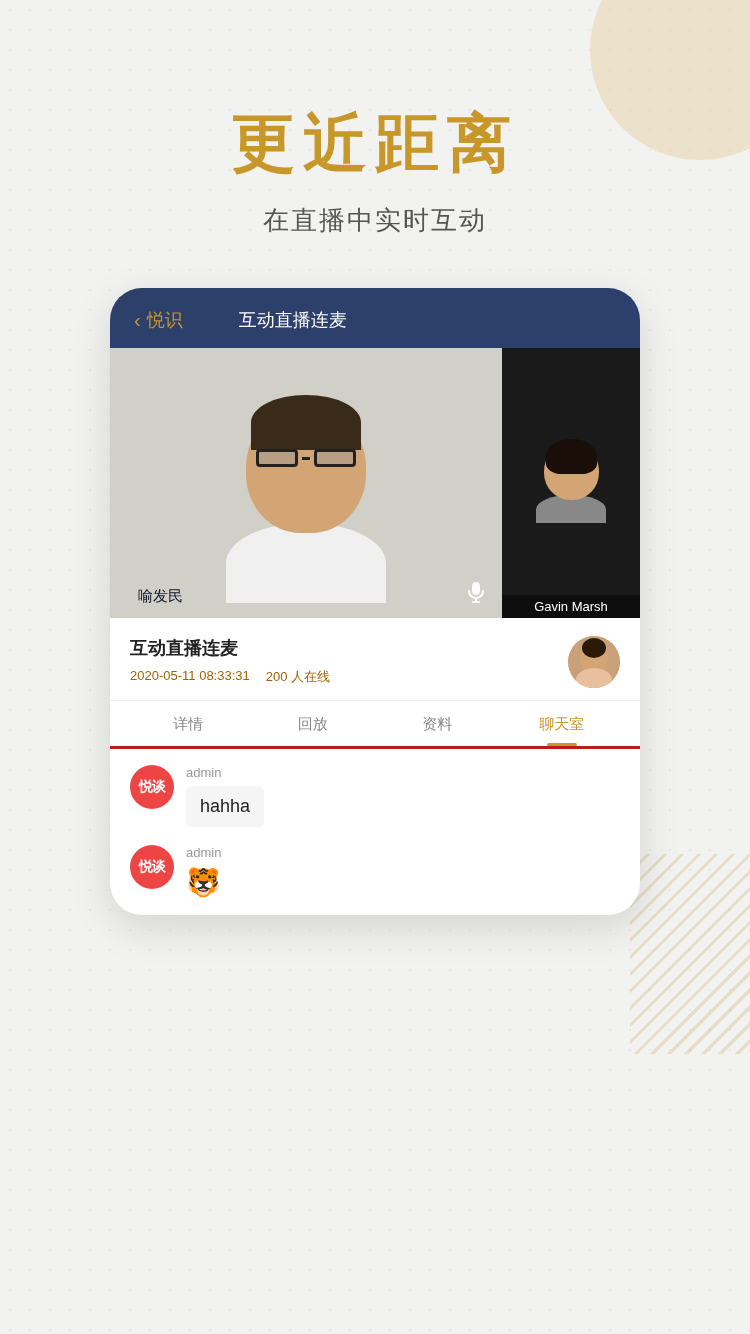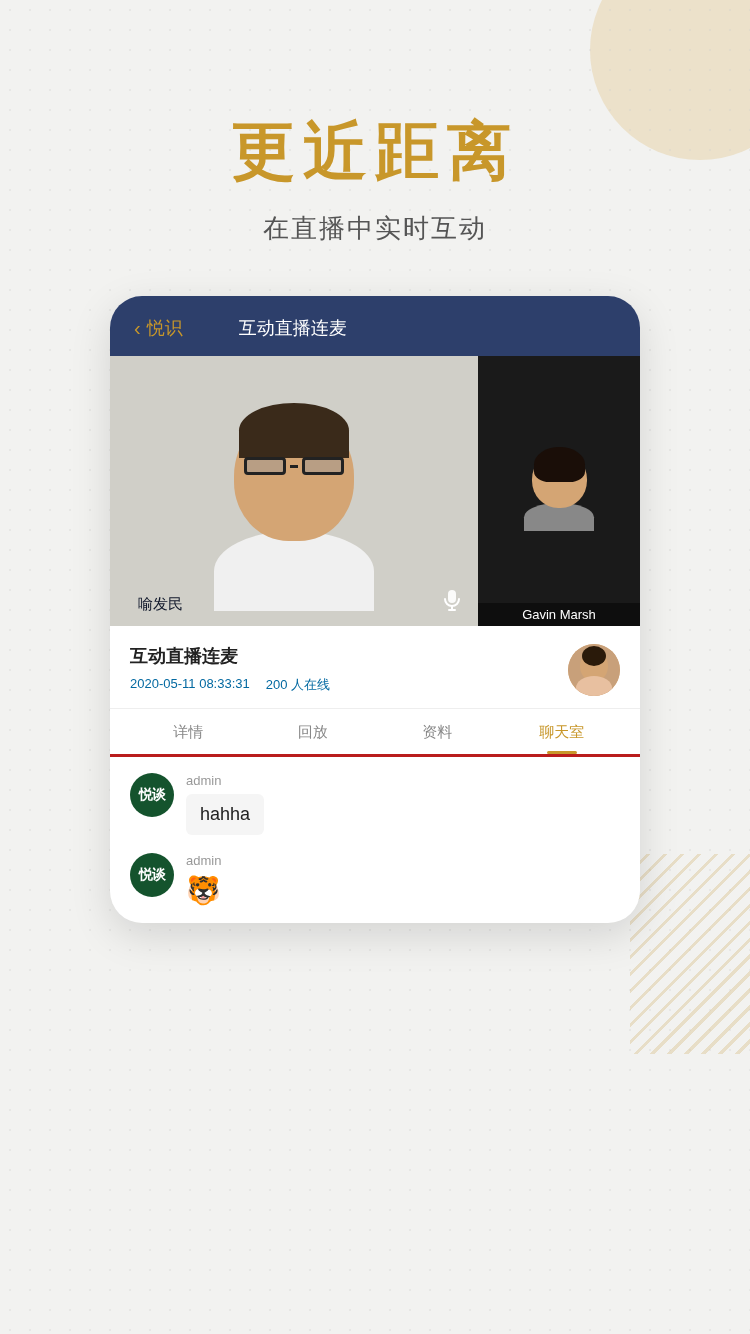--- a/index.html
+++ b/index.html
@@ -61,21 +61,20 @@
       padding-top: 100px;
     }
 
     
     .main-title {
       font-size: 64px;
       font-weight: 700;
       color: #c8972a;
       letter-spacing: 8px;
       margin-bottom: 16px;
-      margin-top: 8px;
     }
 
     .main-subtitle {
       font-size: 26px;
       color: #555;
       font-weight: 400;
       margin-bottom: 50px;
       letter-spacing: 2px;
     }
 
@@ -222,21 +221,21 @@
       right: 12px;
       width: 28px;
       height: 28px;
       display: flex;
       align-items: center;
       justify-content: center;
     }
 
     
     .video-right {
-      width: 162px;
+      width: 138px;
       display: flex;
       flex-direction: column;
       gap: 18px;
     }
 
     .video-panel {
       flex: 1;
       background: #1a1a1a;
       position: relative;
       overflow: hidden;
@@ -339,21 +338,21 @@
 
     .info-title {
       font-size: 18px;
       font-weight: 600;
       color: #222;
       margin-bottom: 8px;
     }
 
     .info-meta {
       font-size: 13px;
-      color: #0369a1;
+      color: #a16207;
       display: flex;
       gap: 16px;
     }
 
     .avatar-host {
       width: 52px;
       height: 52px;
       border-radius: 50%;
       overflow: hidden;
       background: #d4a574;
@@ -419,21 +418,21 @@
       display: flex;
       align-items: center;
       justify-content: center;
     }
 
     .chat-avatar.photo {
       background: #ccc;
     }
 
     .chat-avatar.blue-logo {
-      background: #14532d;
+      background: #ef4444;
       color: #fff;
       font-size: 14px;
       font-weight: 700;
       letter-spacing: -1px;
     }
 
     .chat-body {
       flex: 1;
     }
 

